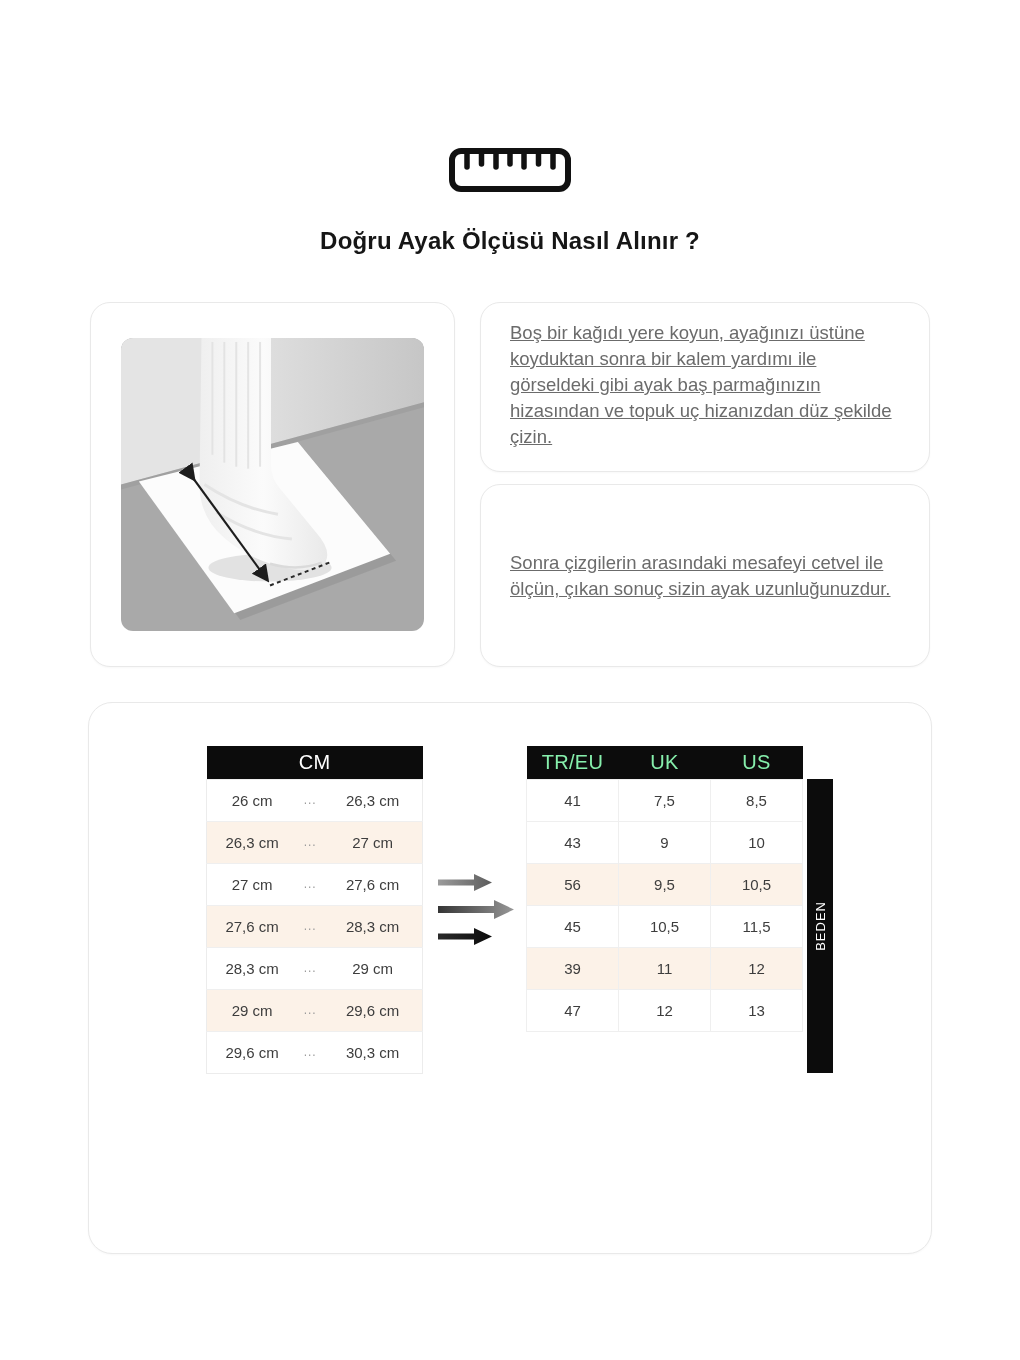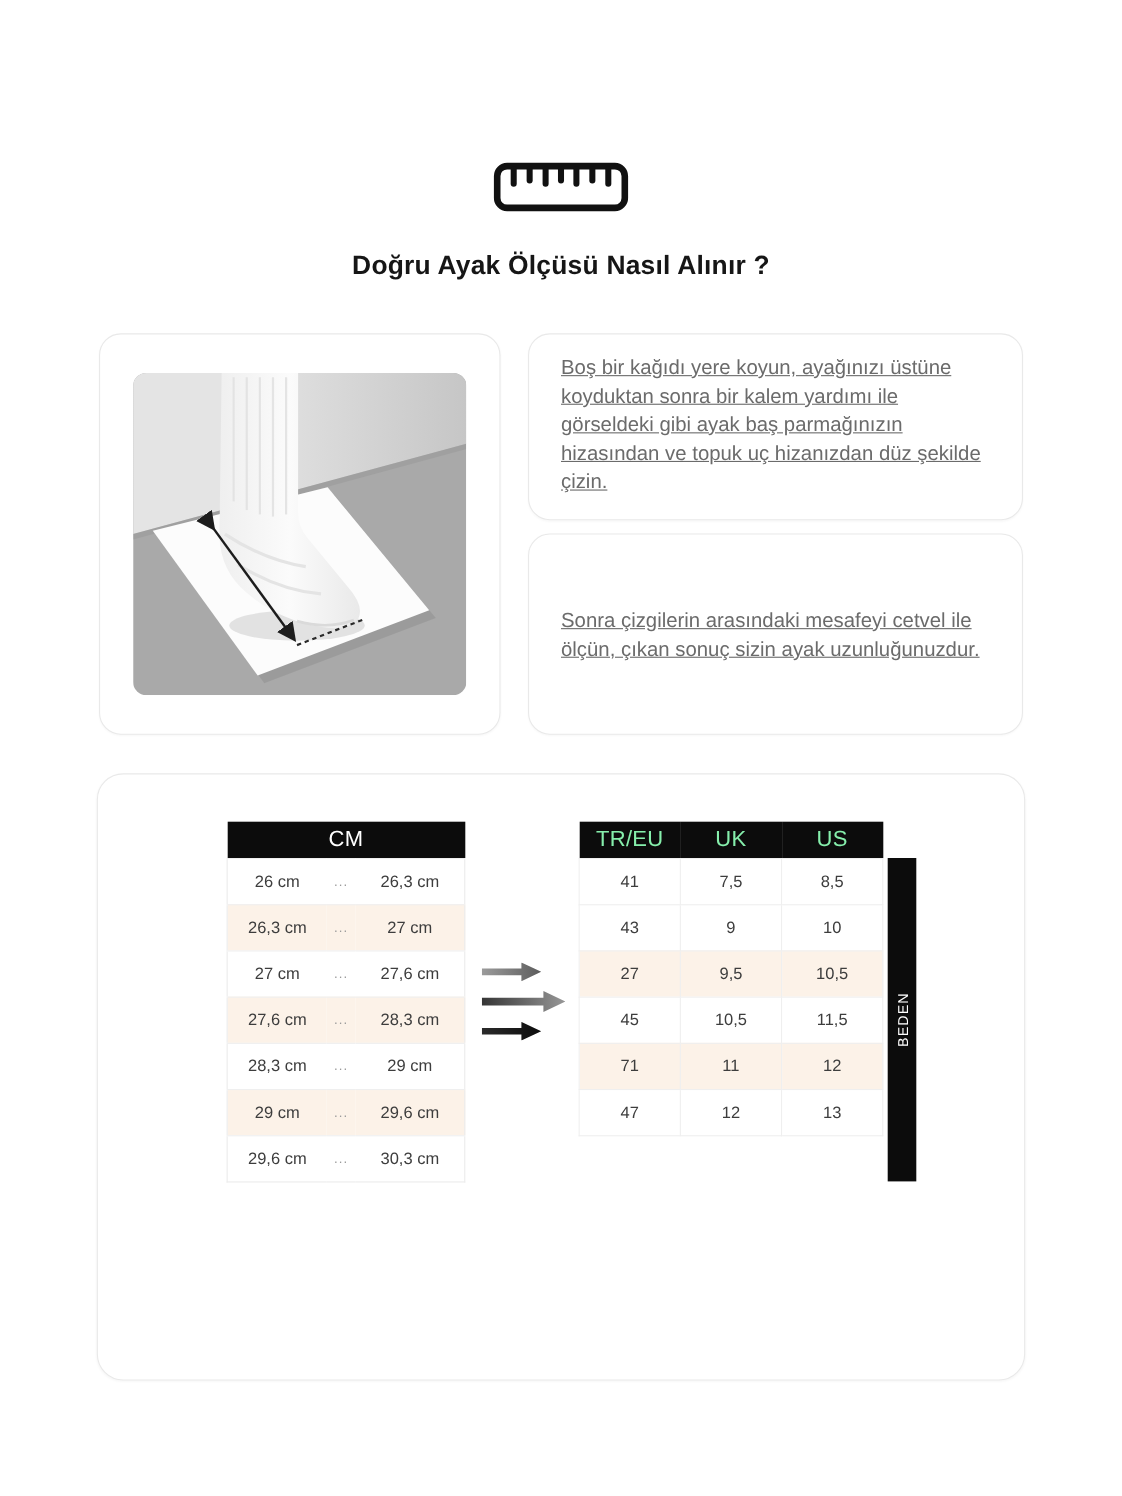--- a/index.html
+++ b/index.html
@@ -220,31 +220,31 @@
             <td>41</td>
             <td>7,5</td>
             <td>8,5</td>
           </tr>
           <tr>
             <td>43</td>
             <td>9</td>
             <td>10</td>
           </tr>
           <tr class="alt">
-            <td>27</td>
+            <td>56</td>
             <td>9,5</td>
             <td>10,5</td>
           </tr>
           <tr>
             <td>45</td>
             <td>10,5</td>
             <td>11,5</td>
           </tr>
           <tr class="alt">
-            <td>71</td>
+            <td>39</td>
             <td>11</td>
             <td>12</td>
           </tr>
           <tr>
             <td>47</td>
             <td>12</td>
             <td>13</td>
           </tr>
         </tbody>
     </table>

